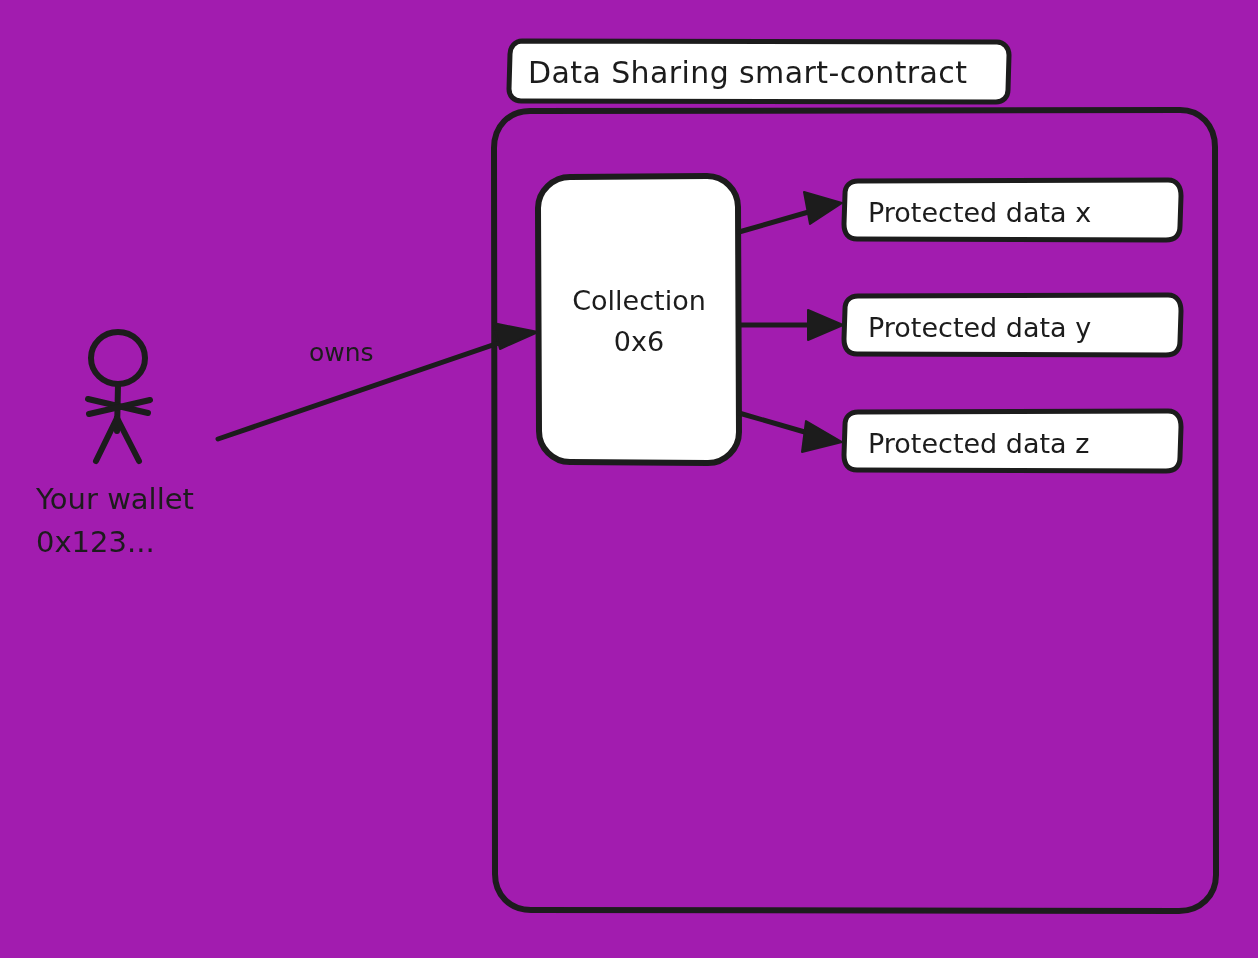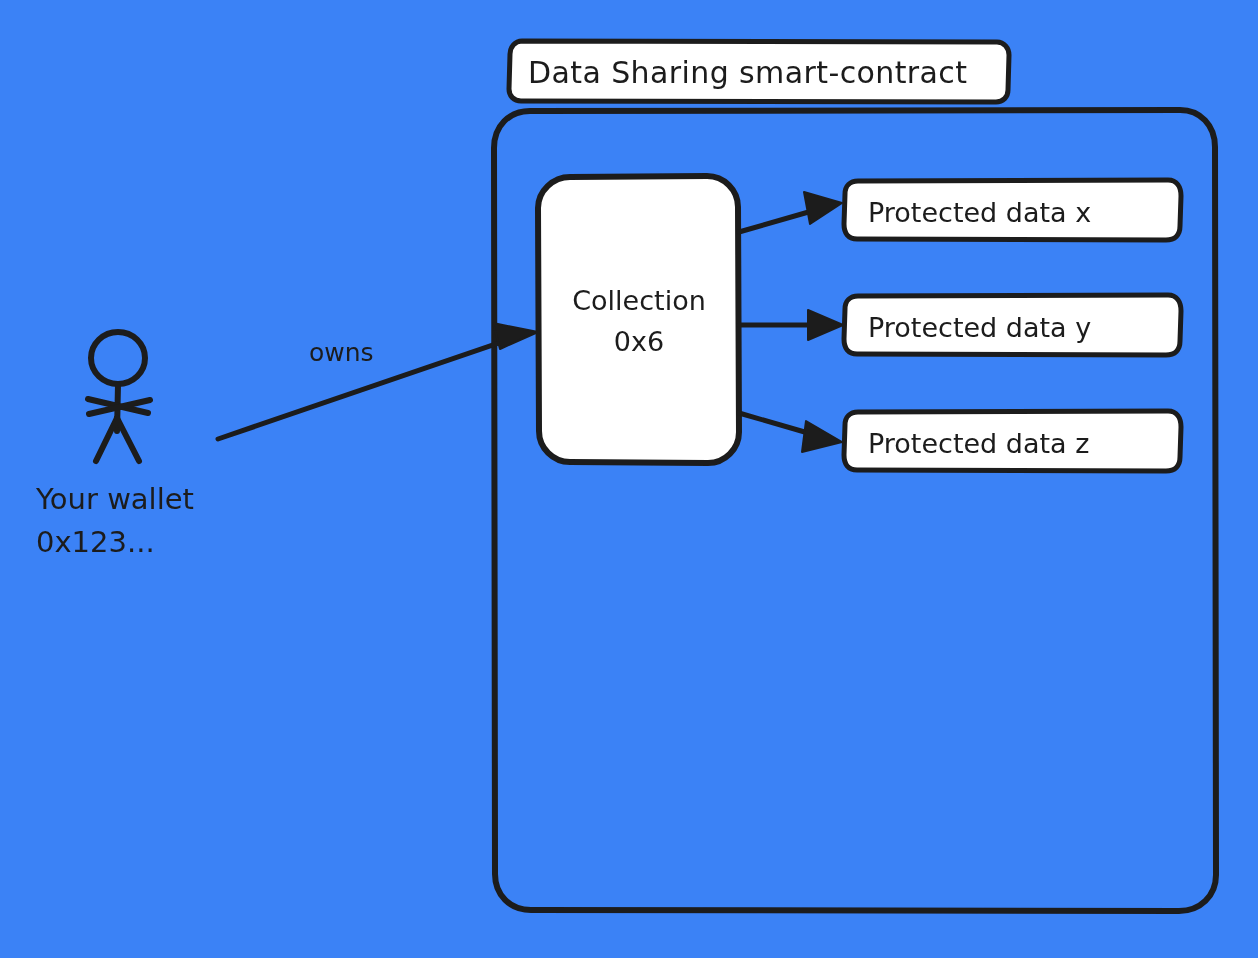--- a/index.html
+++ b/index.html
@@ -7,21 +7,21 @@
     padding: 0;
     background: #ffffff;
   }
   body {
     font-family: "DejaVu Sans", sans-serif;
   }
   #canvas {
     position: relative;
     width: 1258px;
     height: 958px;
-    background: #3b82f6;
+    background: #a21caf;
     overflow: hidden;
   }
   #diagram-svg {
     position: absolute;
     left: 0;
     top: 0;
     width: 1258px;
     height: 958px;
   }
   .hand-text {

